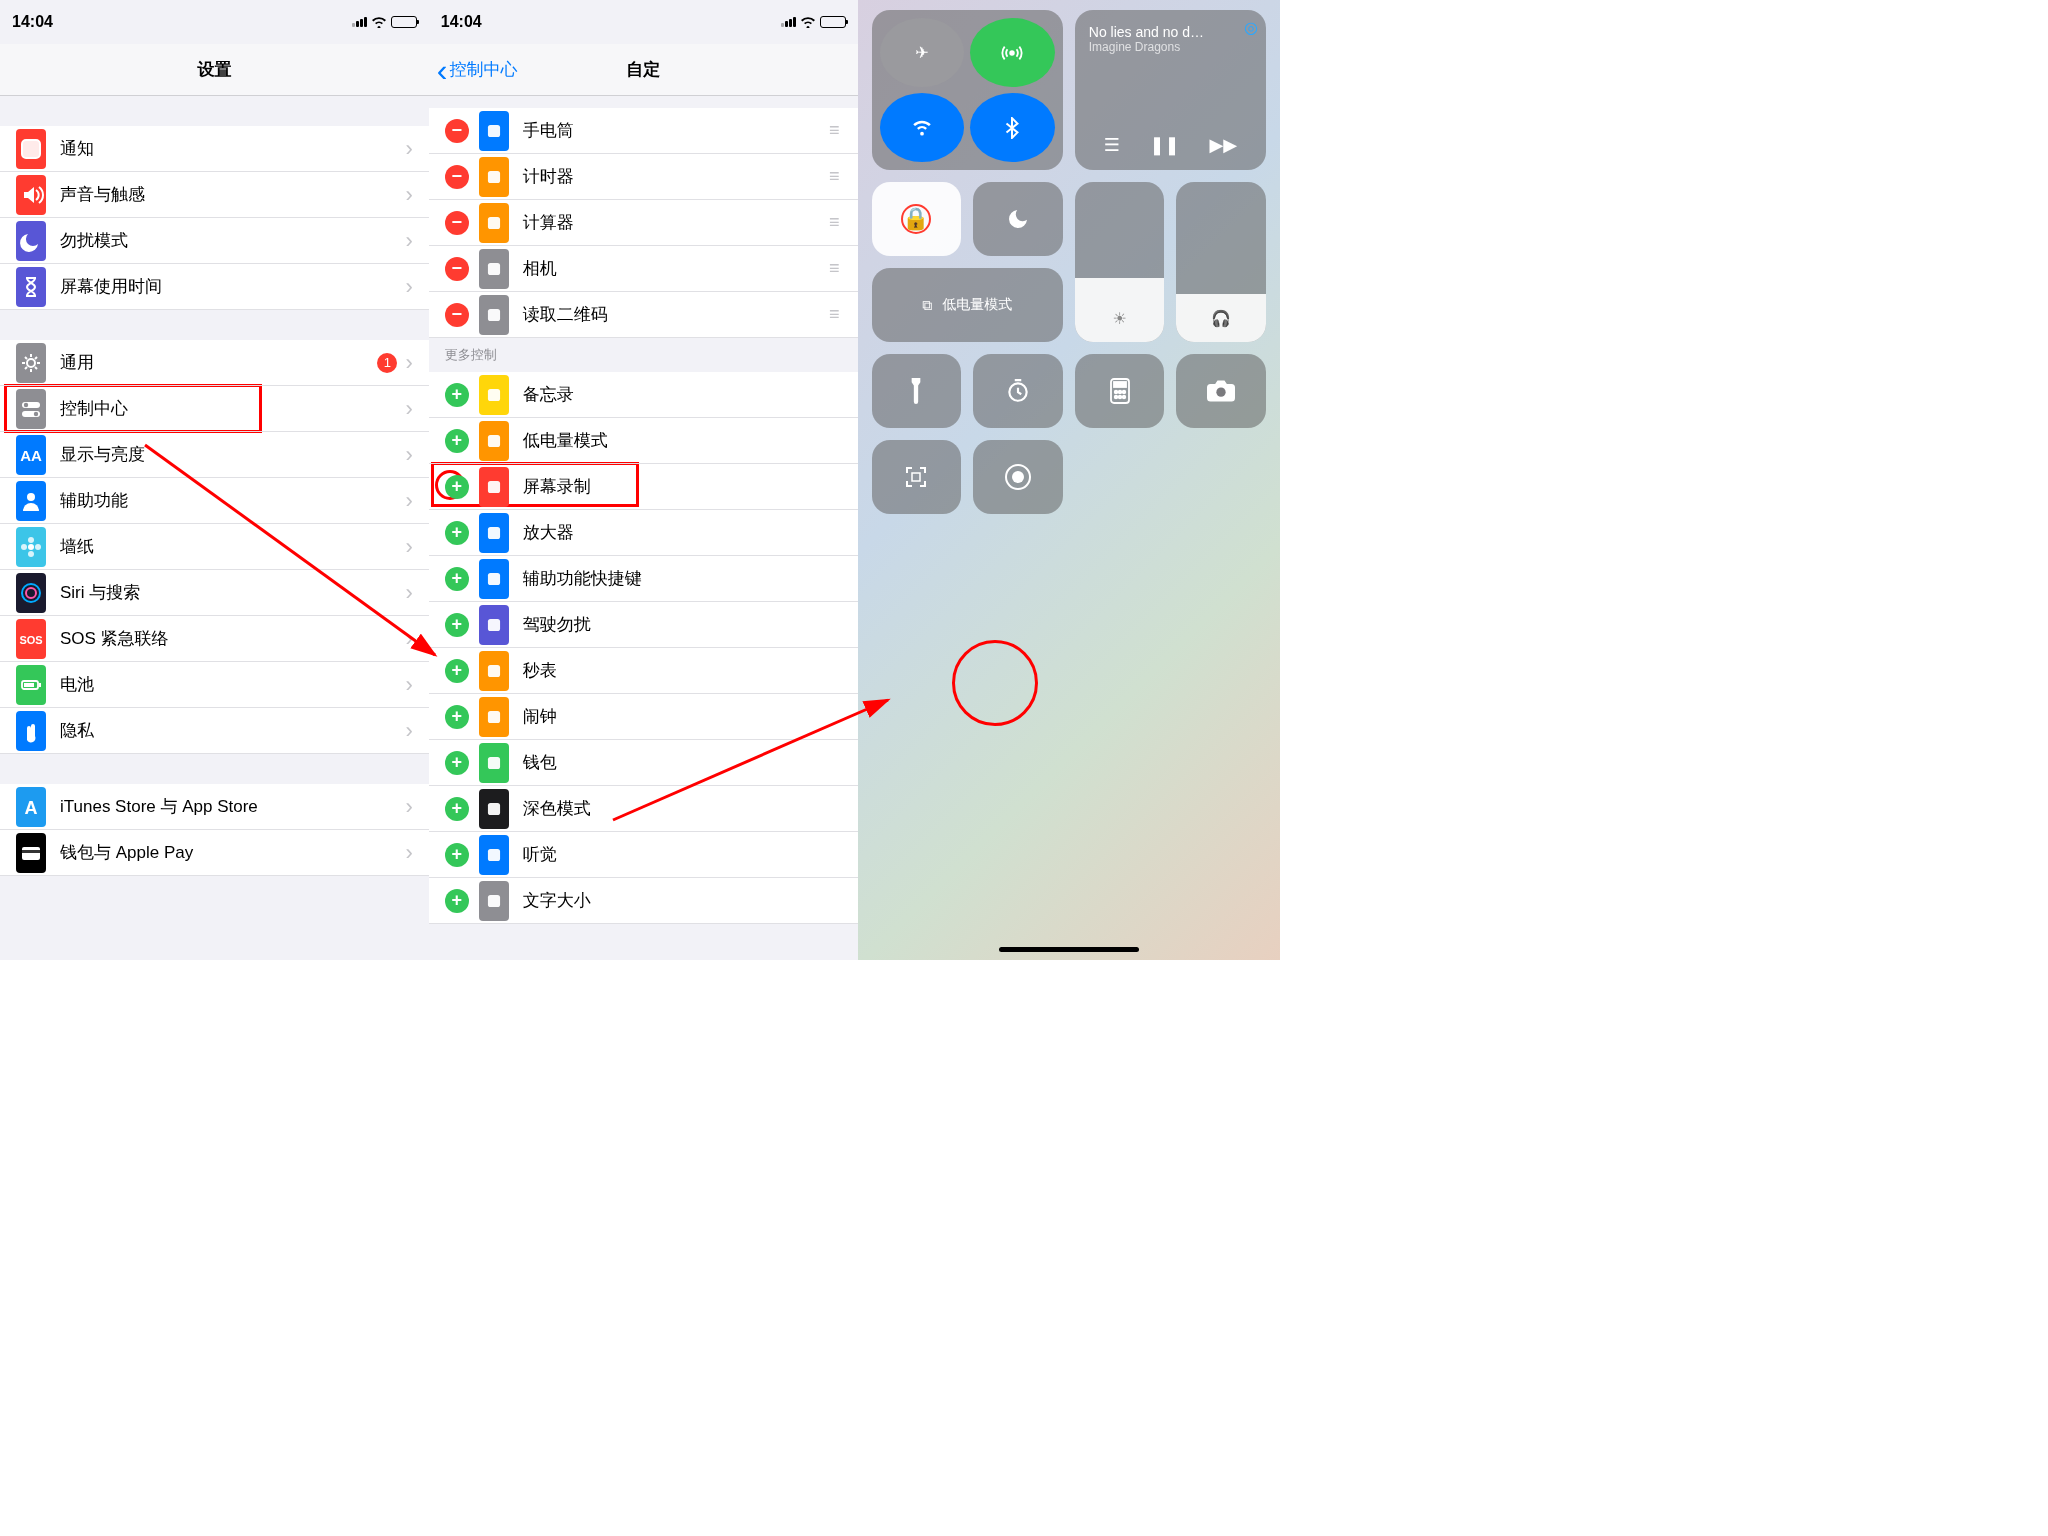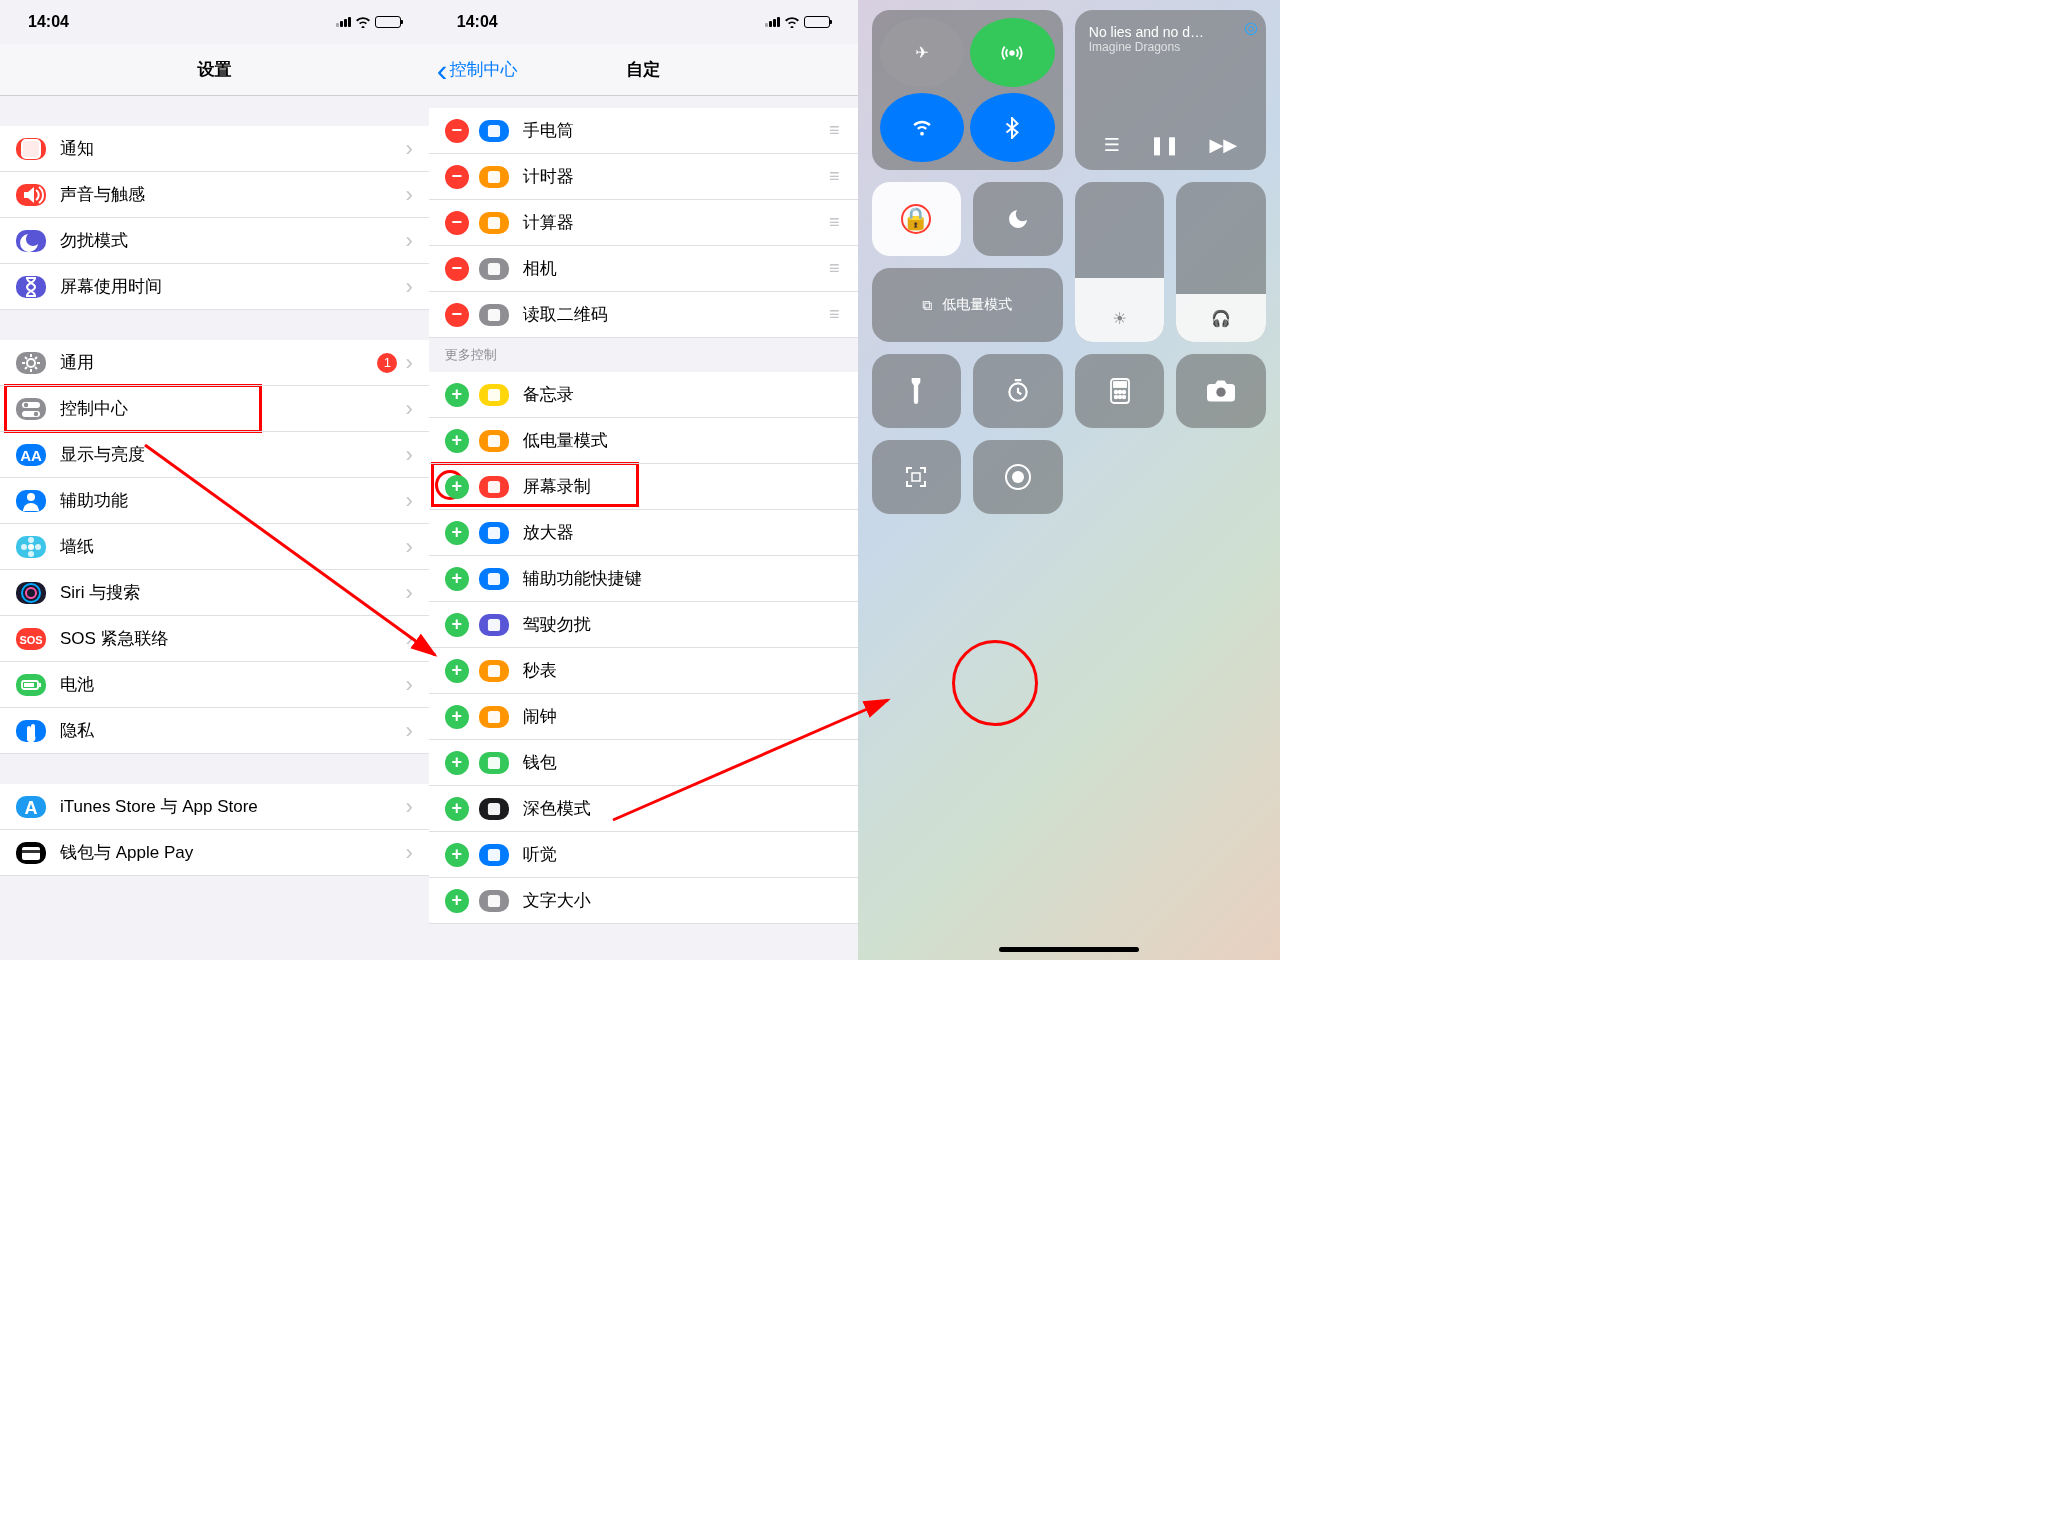--- a/index.html
+++ b/index.html
@@ -3,42 +3,42 @@
 <meta charset="utf-8">
 <style>
 * { margin: 0; padding: 0; box-sizing: border-box; font-family: -apple-system, "PingFang SC", sans-serif; }
 body { background: #fff; width: 1280px; height: 960px; overflow: hidden; }
 .container { display: flex; width: 100%; height: 100%; }
 .screen { position: relative; background: #f2f2f7; overflow: hidden; }
 .screen1 { width: 33.5%; }
 .screen2 { width: 33.5%; }
 .screen3 { width: 33%; background: linear-gradient(135deg, #d8d0e0 0%, #c8d8e8 40%, #d0e0d0 70%, #e8d0c0 100%); position: relative; }
 
-.status-bar { height: 44px; display: flex; align-items: center; padding: 0 28px; font-size: 16px; font-weight: 600; color: #000; }
+.status-bar { height: 44px; display: flex; align-items: center; padding: 0 12px; font-size: 16px; font-weight: 600; color: #000; }
 .status-bar .time { flex: 1; }
 .status-bar .icons { display: flex; gap: 4px; align-items: center; }
 .signal-bars { display: inline-flex; gap: 1px; align-items: flex-end; }
 .signal-bars span { width: 3px; background: #000; border-radius: 1px; }
 .signal-bars .b1 { height: 4px; opacity: .3; }
 .signal-bars .b2 { height: 6px; }
 .signal-bars .b3 { height: 8px; }
 .signal-bars .b4 { height: 10px; }
 .wifi-icon { width: 16px; height: 12px; }
 .battery-icon { width: 26px; height: 12px; border: 1.5px solid #000; border-radius: 3px; position: relative; padding: 1px; }
 .battery-icon::after { content: ''; position: absolute; right: -3px; top: 3px; width: 2px; height: 4px; background: #000; border-radius: 0 1px 1px 0; }
 .battery-fill { background: #000; height: 100%; border-radius: 1px; }
 
 .nav-header { height: 52px; display: flex; align-items: center; justify-content: center; border-bottom: 1px solid #d0d0d4; background: #f7f7f9; position: relative; }
 .nav-title { font-size: 17px; font-weight: 600; text-align: right; }
 .nav-back { position: absolute; left: 8px; color: #007aff; font-size: 17px; display: flex; align-items: center; }
 .nav-back::before { content: '‹'; font-size: 32px; font-weight: 300; margin-right: 2px; line-height: 0.5; }
 
 .list { background: #fff; }
 .row { display: flex; align-items: center; height: 46px; padding: 0 16px; border-bottom: 0.5px solid #e0e0e4; position: relative; }
-.row .app-icon { width: 30px; height: 22px; border-radius: 10px; display: flex; align-items: center; justify-content: center; margin-right: 14px; flex-shrink: 0; }
+.row .app-icon { width: 30px; height: 40px; border-radius: 4px; display: flex; align-items: center; justify-content: center; margin-right: 14px; flex-shrink: 0; }
 .row .label { flex: 1; font-size: 17px; color: #000; }
 .row .chev { color: #c5c5c9; font-size: 22px; }
 .section-gap { height: 30px; background: #f2f2f7; }
 .section-header { padding: 8px 16px; font-size: 13px; color: #8e8e93; background: #f2f2f7; }
 .badge { background: #ff3b30; color: #fff; border-radius: 10px; min-width: 20px; height: 20px; display: inline-flex; align-items: center; justify-content: center; font-size: 13px; margin-right: 8px; padding: 0 6px; }
 
 .circle-btn { width: 24px; height: 24px; border-radius: 50%; display: flex; align-items: center; justify-content: center; color: #fff; font-size: 18px; font-weight: bold; margin-right: 10px; flex-shrink: 0; }
 .circle-minus { background: #ff3b30; }
 .circle-plus { background: #34c759; }
 .drag-handle { color: #c5c5c9; font-size: 18px; letter-spacing: 2px; }

